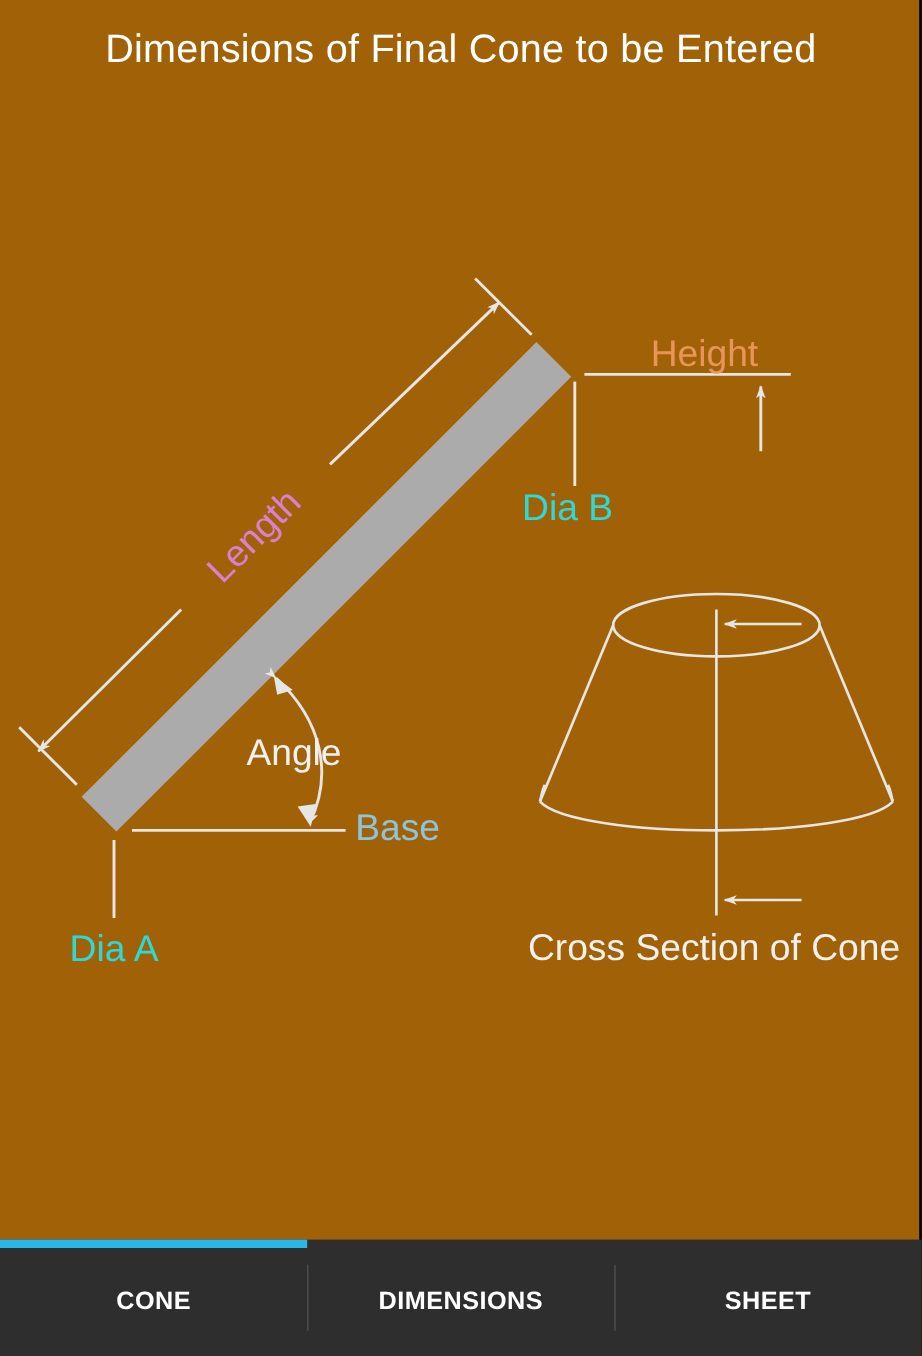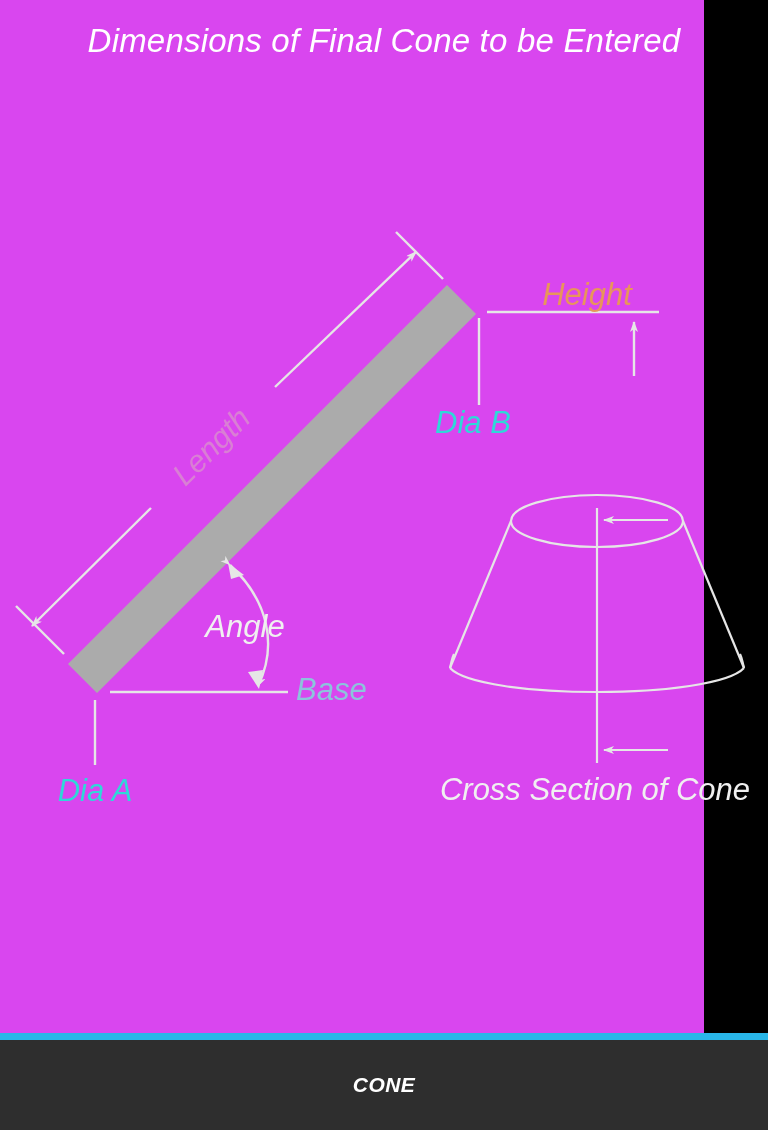--- a/index.html
+++ b/index.html
@@ -11,24 +11,23 @@
   body {
     width: 768px;
     height: 1130px;
     overflow: hidden;
     font-family: "Liberation Sans", sans-serif;
     -webkit-font-smoothing: antialiased;
   }
 
   #app {
     position: relative;
-    width: 704px;
+    width: 766px;
     height: 1130px;
-    background: #d946ef;
-    font-style: italic;
+    background: #a16207;
   }
 
   
   #page-title {
     position: absolute;
     left: 0;
     top: 22px;
     width: 768px;
     text-align: center;
     color: #ffffff;
@@ -192,19 +191,27 @@
 
   </svg>
 
   <div id="tab-bar">
 
     <div class="tab active">
       <span class="tab-indicator"></span>
       <span>CONE</span>
     </div>
 
-
-
+    <div class="tab">
+      <span class="tab-indicator"></span>
+      <span>DIMENSIONS</span>
+    </div>
+
+
+    <div class="tab">
+      <span class="tab-indicator"></span>
+      <span>SHEET</span>
+    </div>
 
 
   </div>
 
 </div>
 
 </body></html>

